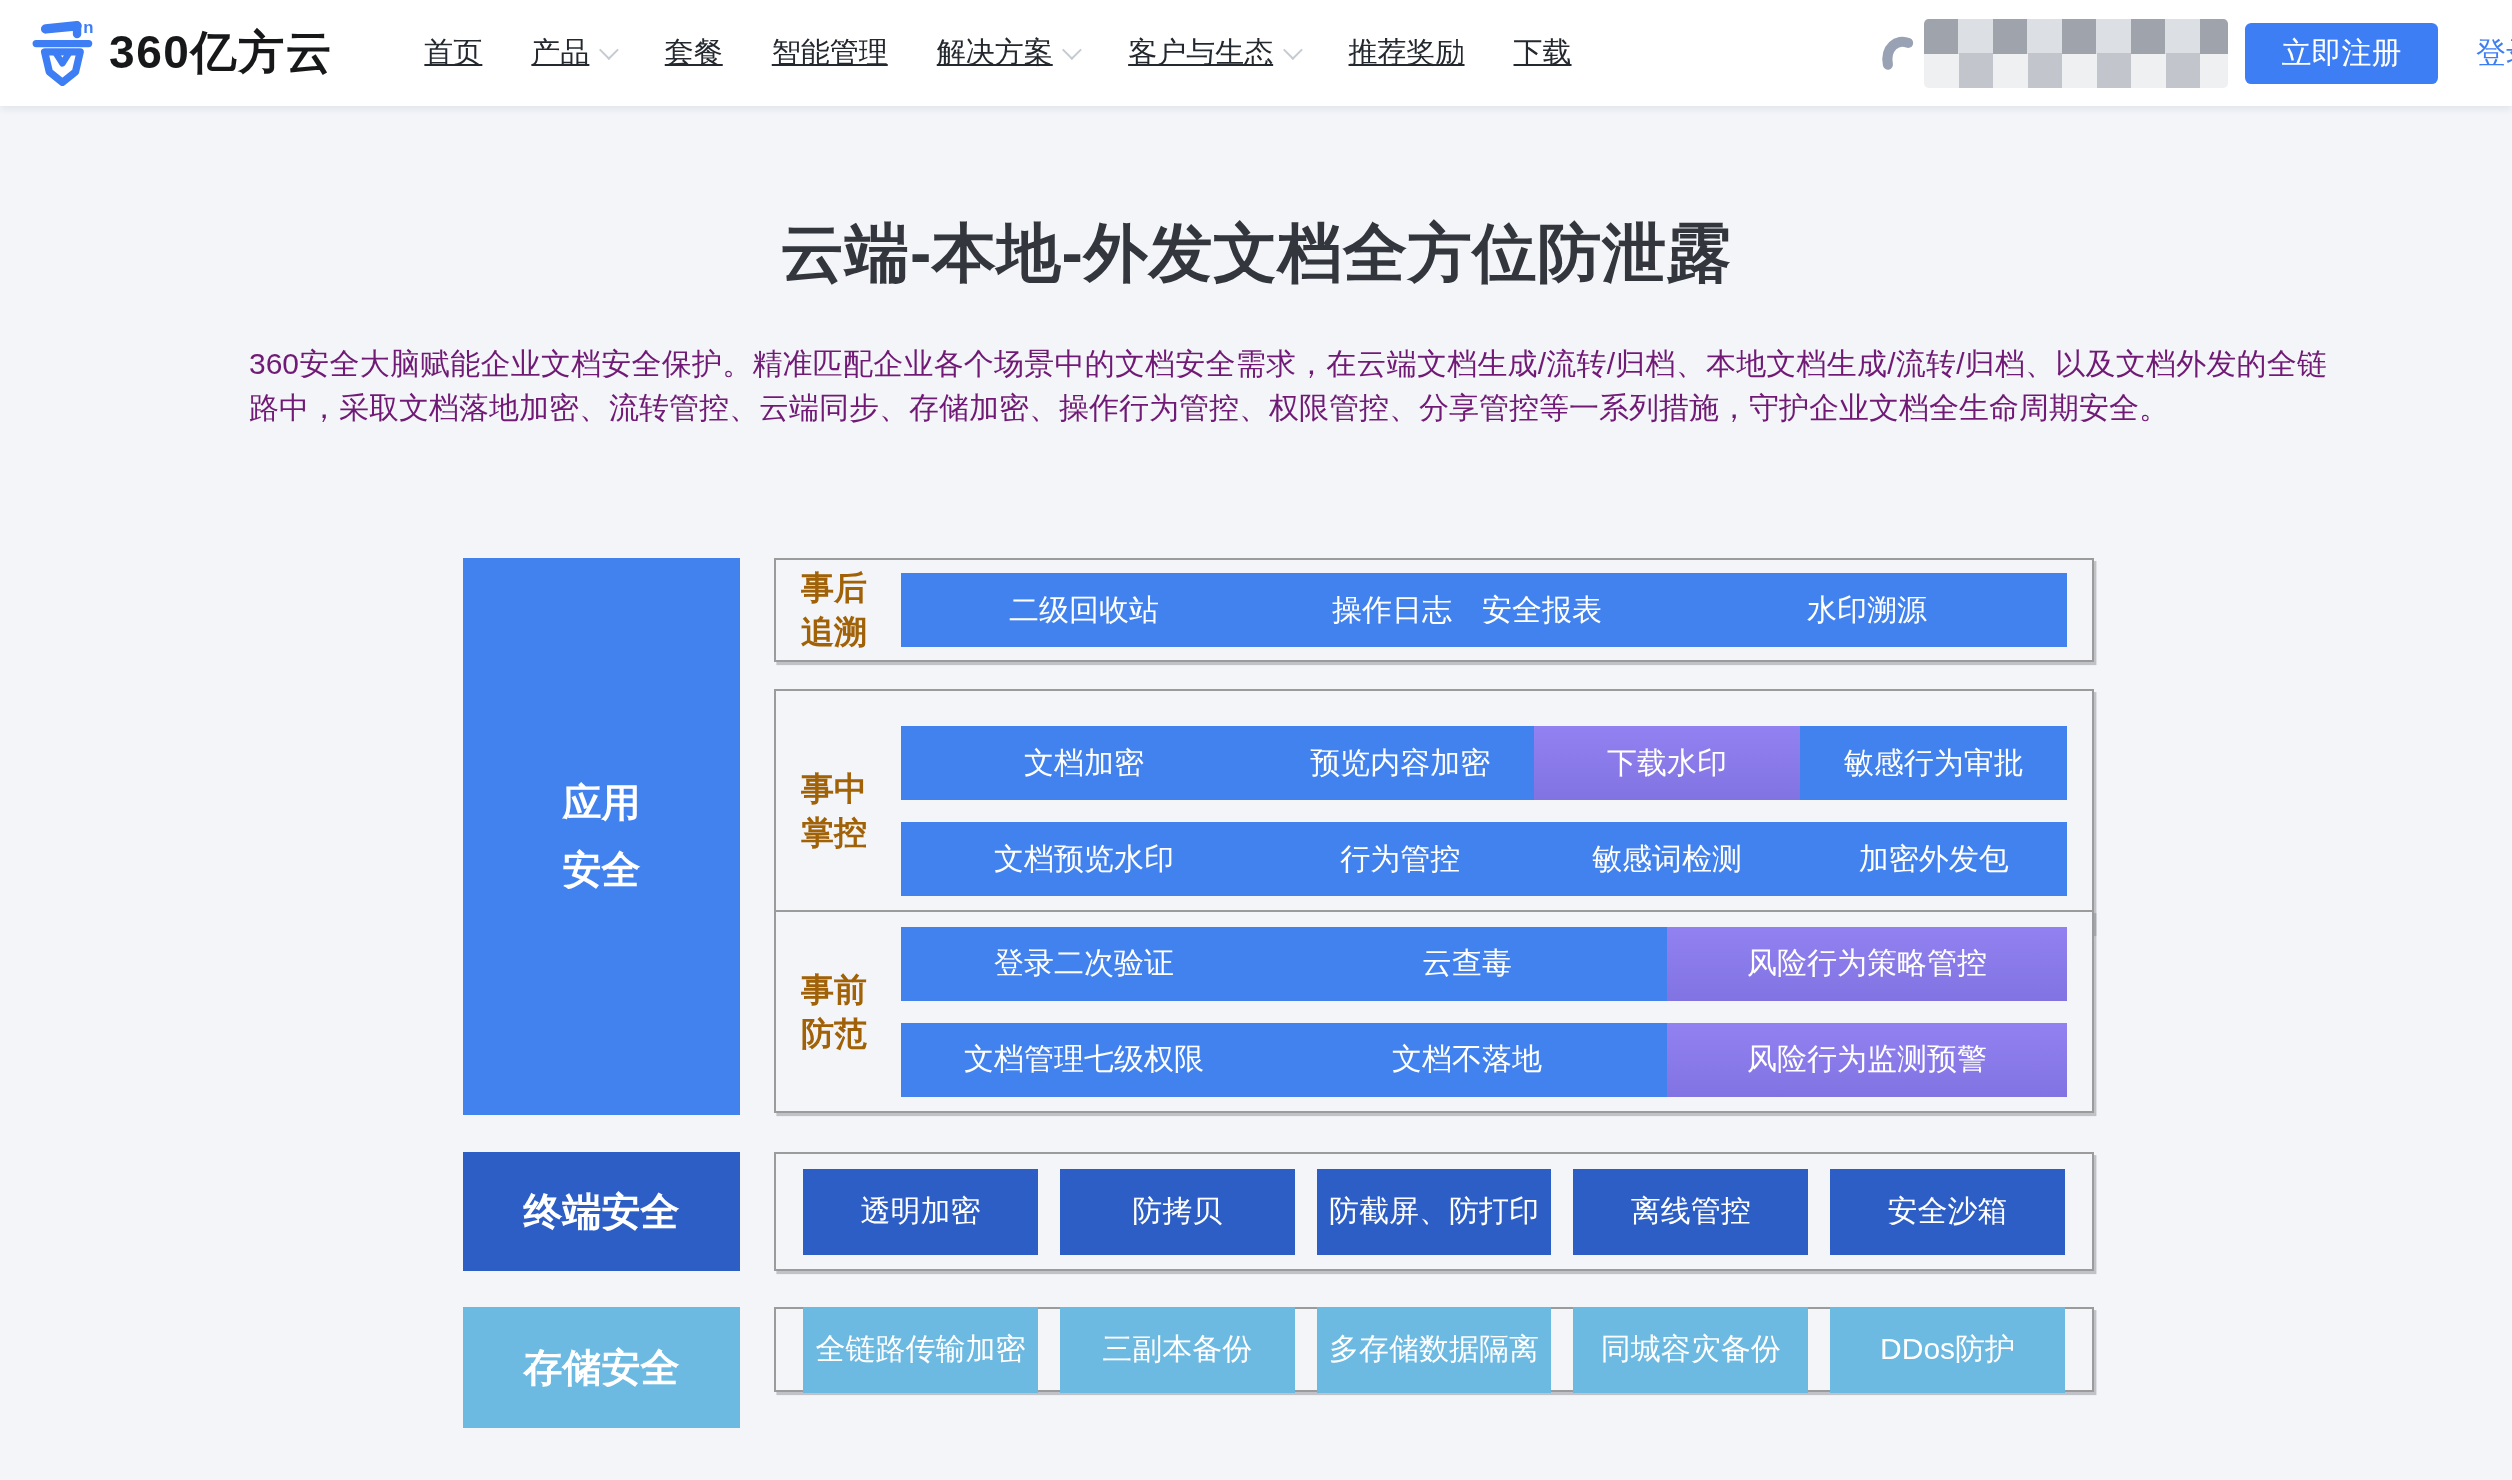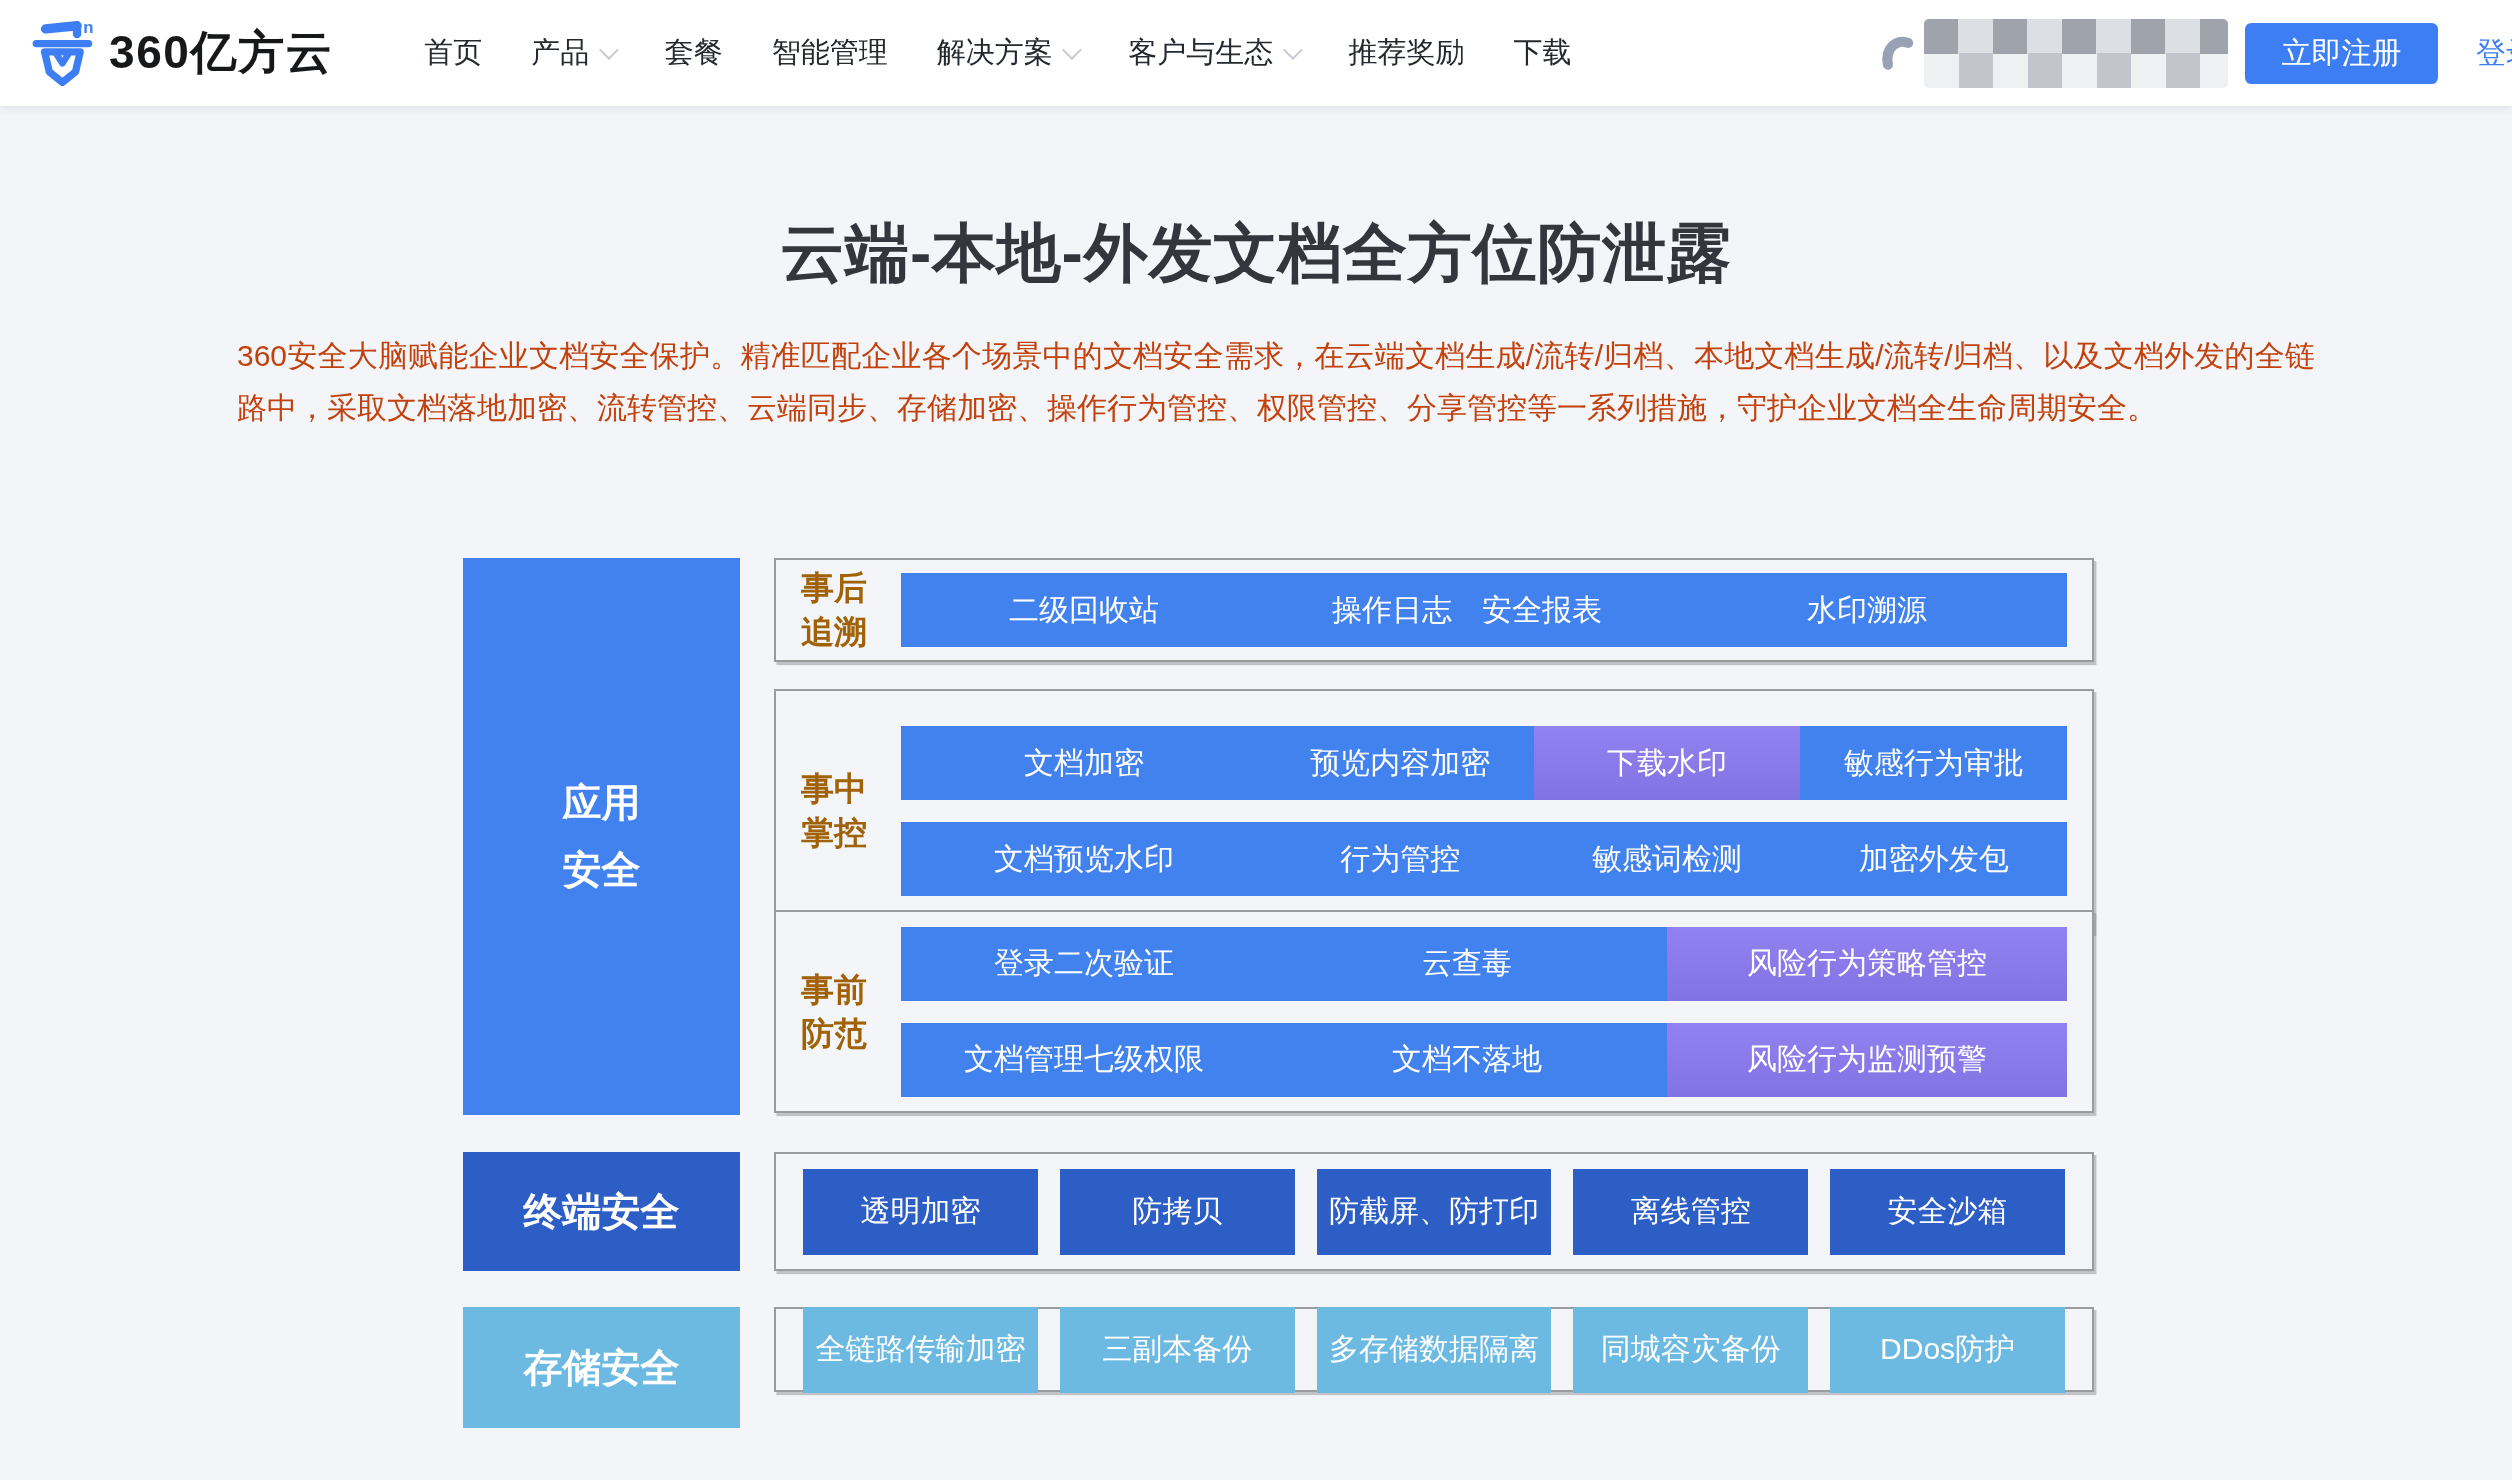--- a/index.html
+++ b/index.html
@@ -6,38 +6,38 @@
   body{font-family:"Liberation Sans","DejaVu Sans",sans-serif;}
   .page{position:relative;width:2512px;height:1481px;background:#f3f5f9;overflow:hidden;}
 
   
   .nav{position:absolute;top:0;left:0;width:100%;height:106px;background:#ffffff;
        box-shadow:0 1.6px 7.8px rgba(40,50,80,0.10);display:flex;align-items:center;
        padding-left:31px;box-sizing:border-box;z-index:5;}
   .logo{display:flex;align-items:center;cursor:pointer;}
   .logo svg{display:block;}
   .logo-text{font-size:46px;font-weight:800;color:#17181a;letter-spacing:1.6px;margin-left:11px;}
-  .menu{display:flex;margin-left:91px;gap:49px;font-size:29px;color:#24292f;white-space:nowrap;}
+  .menu{display:flex;margin-left:91px;gap:49px;font-size:29px;color:#24292f;white-space:nowrap;text-decoration:underline;}
   .menu-item{display:flex;align-items:center;cursor:pointer;}
   .chev{display:inline-block;width:11.8px;height:11.8px;border-right:2.4px solid #c6cad2;
         border-bottom:2.4px solid #c6cad2;transform:rotate(45deg);margin-left:12.6px;margin-top:-6.3px;}
   .nav-right{position:absolute;left:1877px;top:0;height:106px;display:flex;align-items:center;}
   .mosaic{width:304px;height:69px;margin-left:4.7px;border-radius:4.7px;
     background:
       conic-gradient(#dcdfe3 25%,#c2c6cc 0 50%,#eef0f2 0 75%,#9fa4ac 0) 0 0/69px 69px,
       #d8dade;}
   .register{margin-left:17.3px;width:193px;height:61px;border:none;border-radius:6.3px;
             background:#3d7ef5;color:#fff;font-size:30px;font-family:inherit;cursor:pointer;}
   .login{margin-left:38px;font-size:30px;color:#3d7ef5;text-decoration:none;white-space:nowrap;cursor:pointer;}
 
   
   .title{position:absolute;top:210px;left:0;width:100%;text-align:center;margin:0;
          font-size:64px;font-weight:bold;color:#33363c;letter-spacing:0.8px;}
-  .desc{position:absolute;top:330px;left:237px;width:2078px;margin:0;
-        font-size:30px;line-height:52px;color:#c2410c;text-align:justify;}
+  .desc{position:absolute;top:330px;left:237px;width:2078px;margin:12px;
+        font-size:30px;line-height:44px;color:#701a75;text-align:justify;}
 
   
   .diagram{position:absolute;top:558px;left:463px;width:1631px;height:870px;}
   .side{position:absolute;left:0;width:277px;color:#fff;font-weight:bold;font-size:39px;
         display:flex;flex-direction:column;align-items:center;justify-content:center;
         text-align:left;background:#4282ef;}
   .side-app{top:0;height:557px;line-height:1.7;}
   .side-terminal{top:594px;height:119px;background:#2d5ec6;}
   .side-storage{top:749px;height:121px;background:#6cb9e2;}
 

